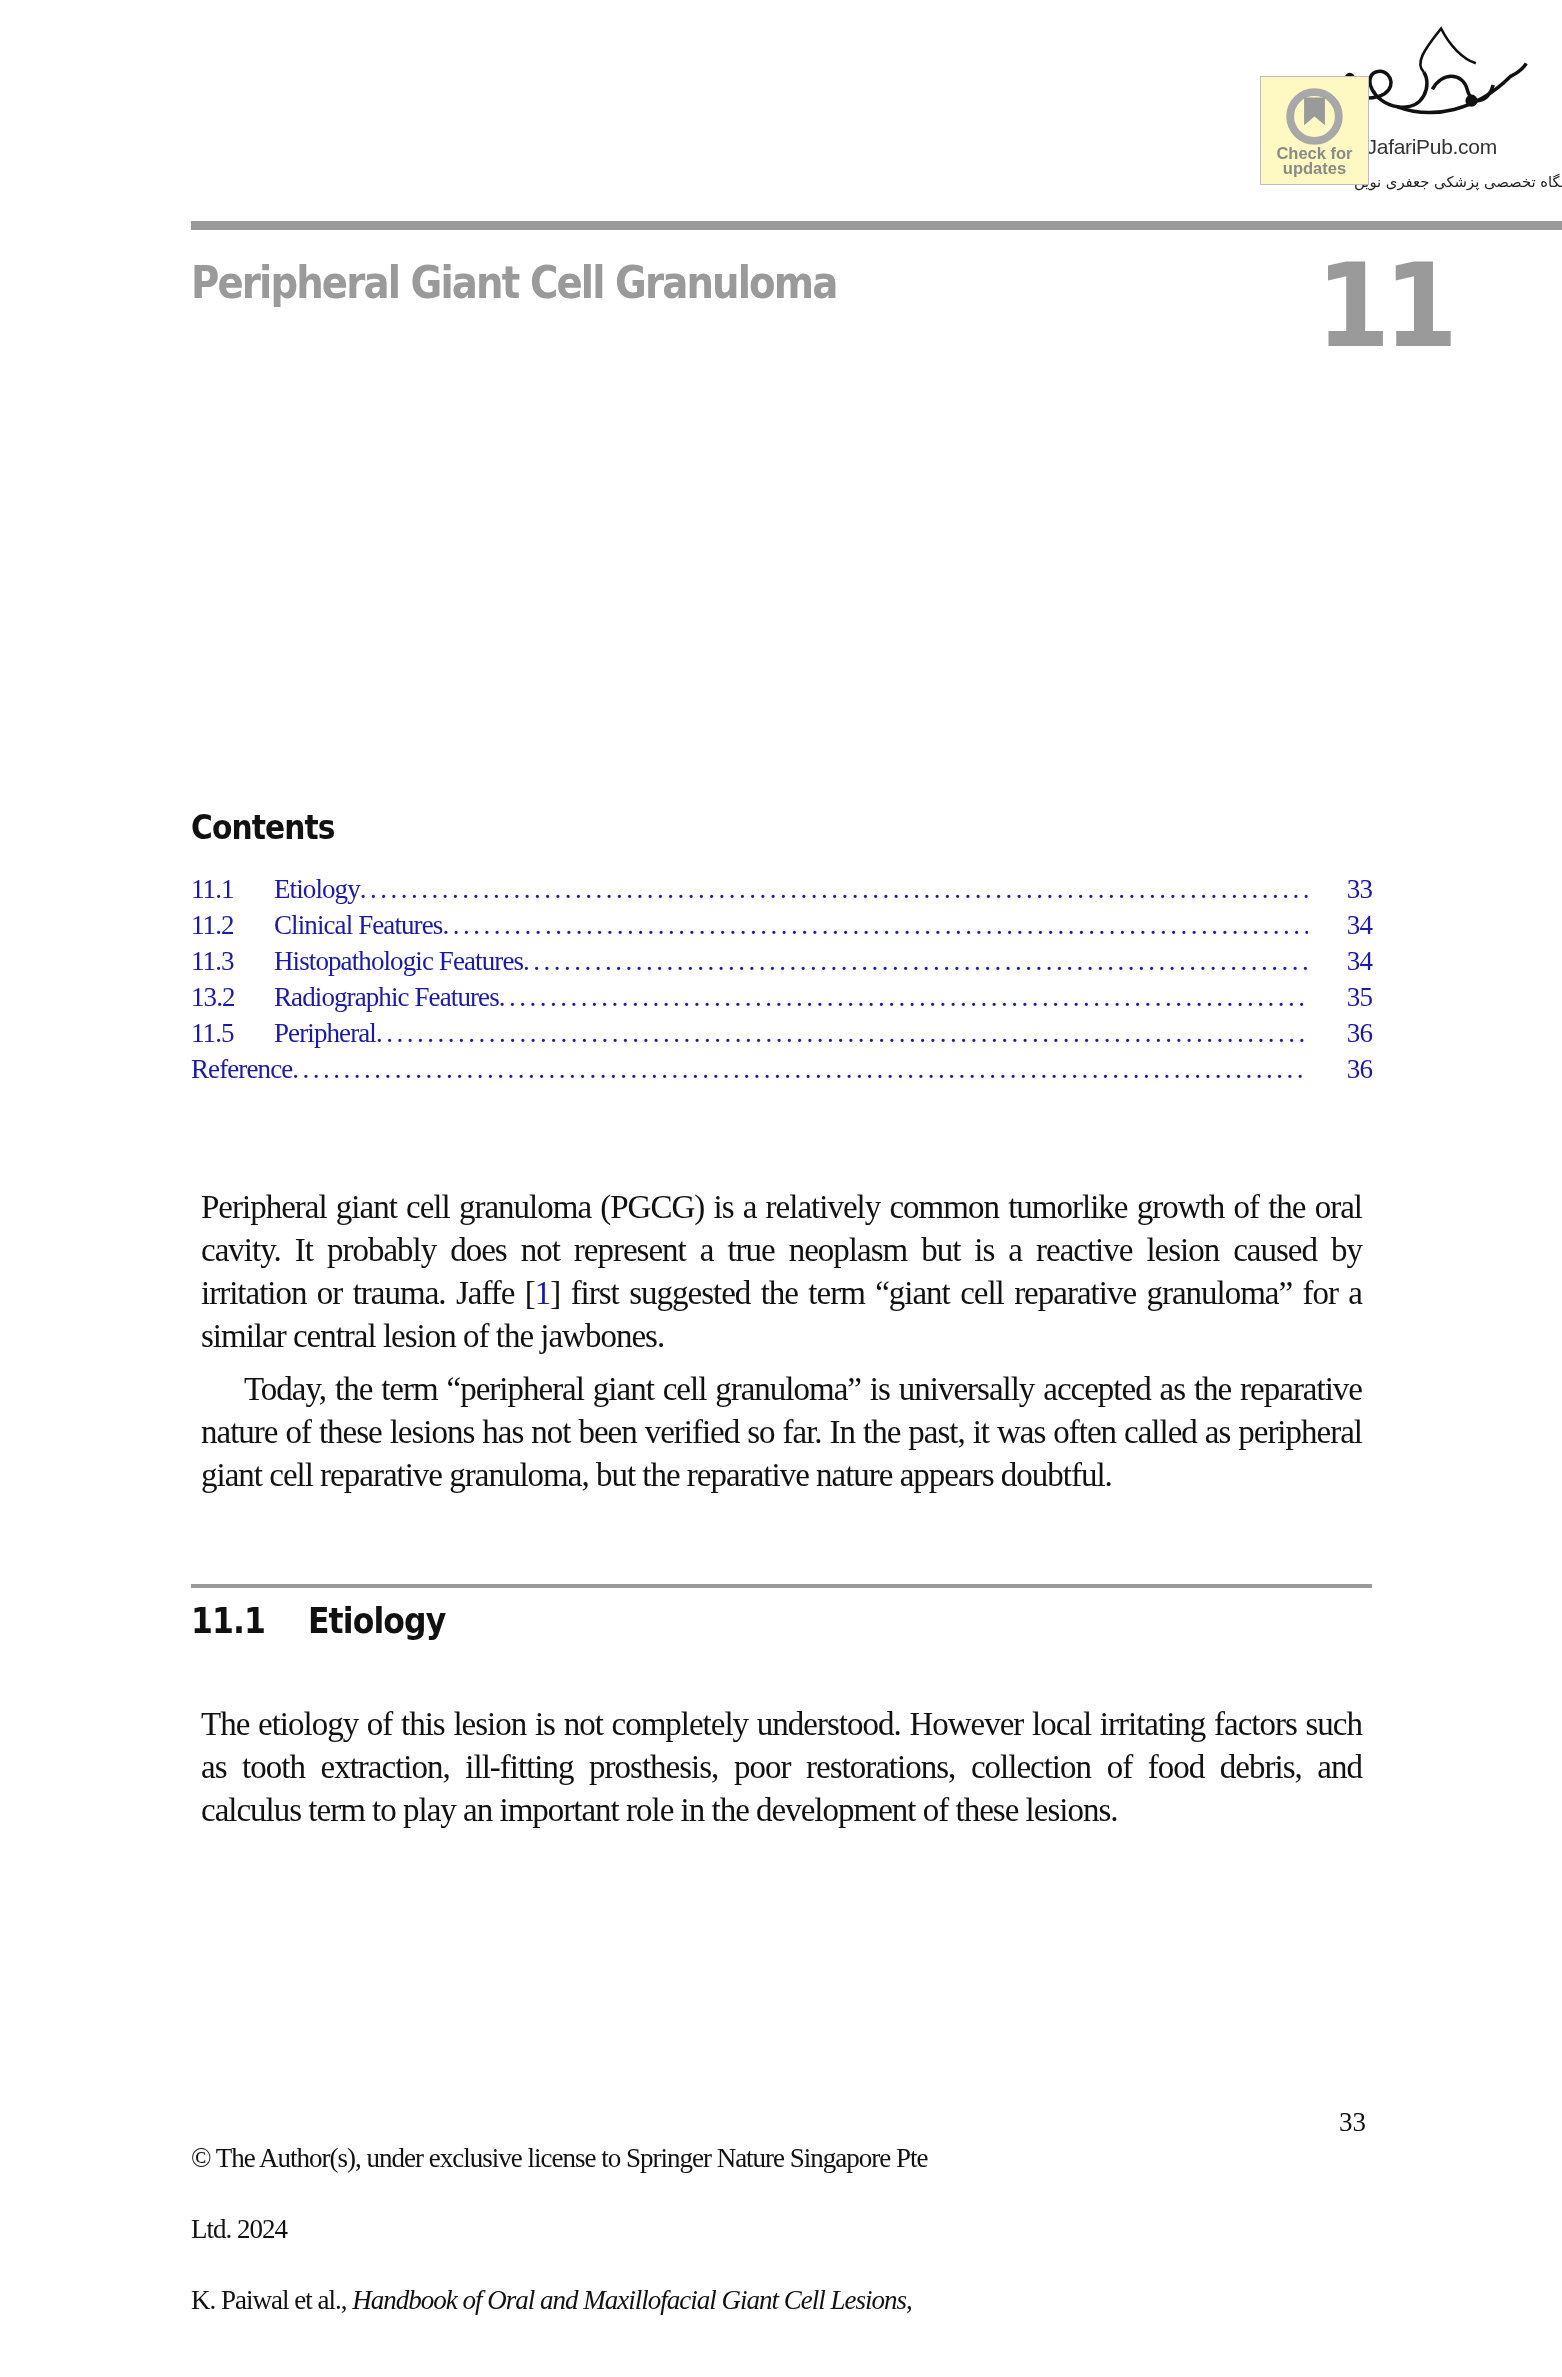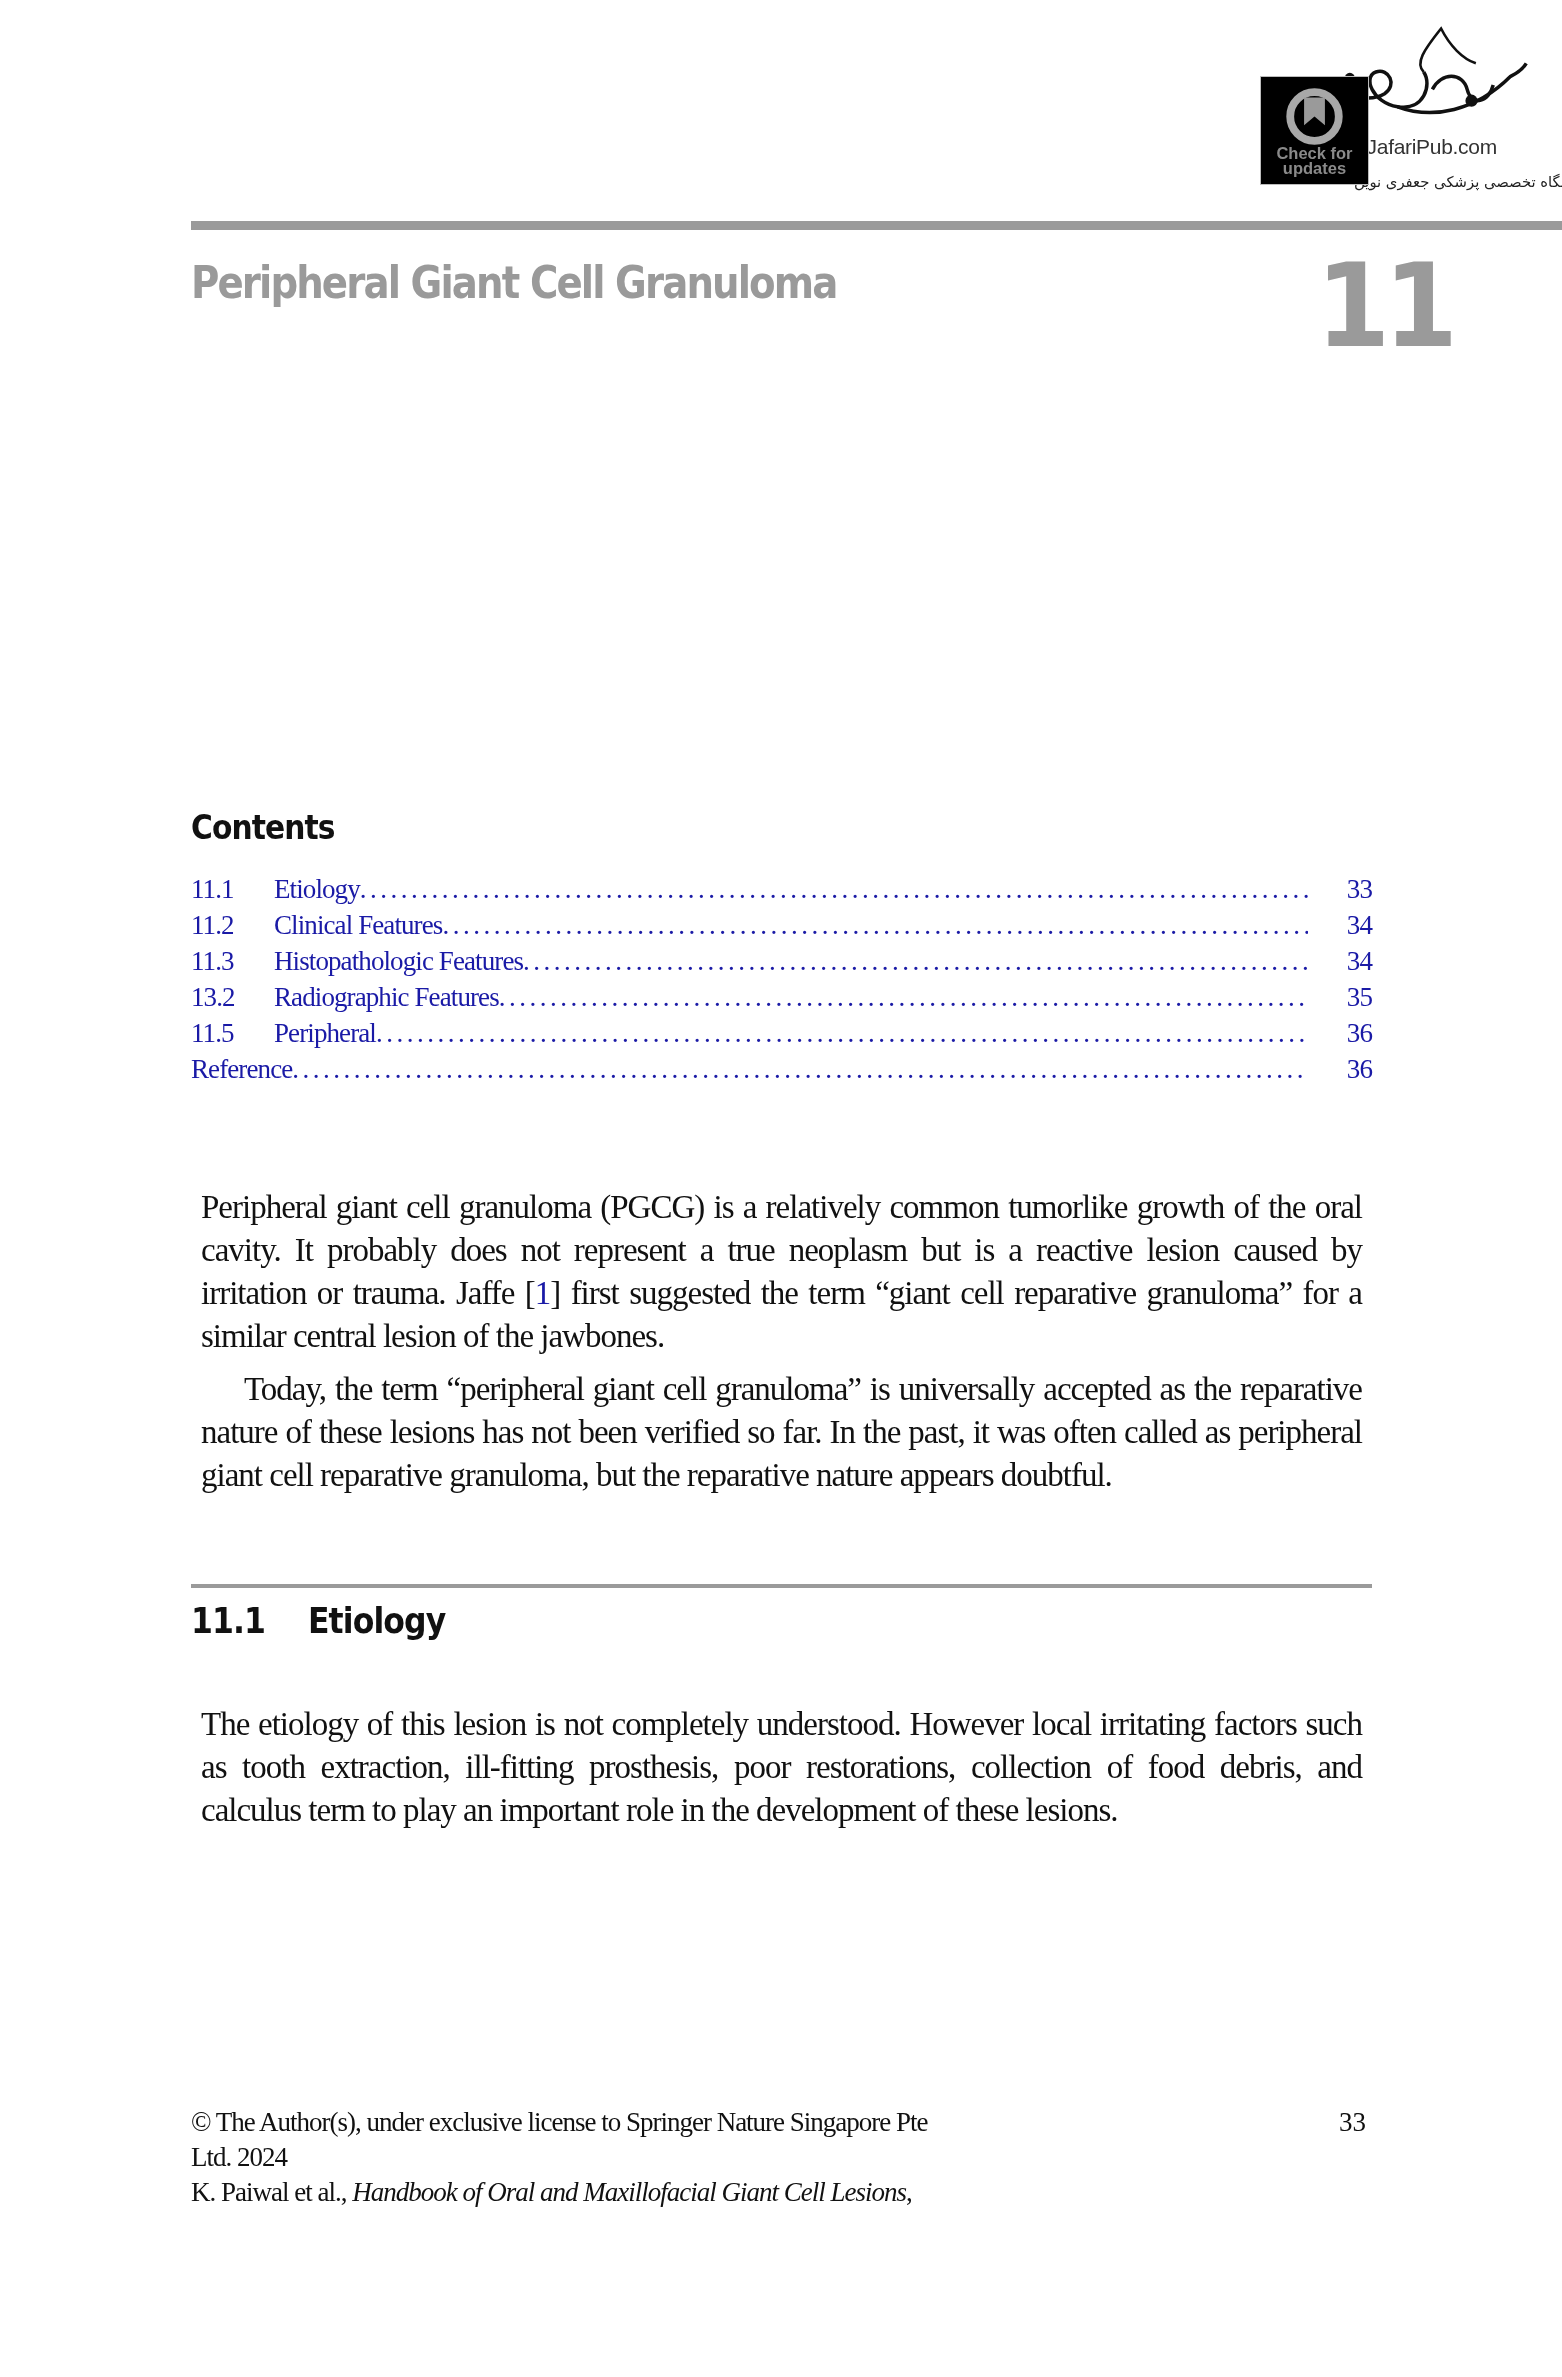--- a/index.html
+++ b/index.html
@@ -6,21 +6,21 @@
   body { width: 1563px; height: 2377px; position: relative; overflow: hidden; }
   .page { position: absolute; left: 0; top: 0; width: 1563px; height: 2377px; }
 
   
   .logo-wrap { position: absolute; left: 1302px; top: 24px; width: 260px; height: 156px; }
   .logo-glyph { position: absolute; left: 0; top: 0; width: 226px; height: 96px; }
   .logo-url { position: absolute; left: 15.6px; top: 111px; font-family: "Liberation Sans", sans-serif; font-size: 21px; color: #333; letter-spacing: -0.3px; }
   .logo-fa { position: absolute; left: 52px; top: 149px; font-family: "DejaVu Sans", sans-serif; font-size: 14.8px; color: #222; direction: rtl; white-space: nowrap; }
 
   
-  .cfu { position: absolute; left: 1260px; top: 76px; width: 109px; height: 109px; background: #000000; border: 0.9px solid #bdbdbd; box-sizing: border-box; }
+  .cfu { position: absolute; left: 1260px; top: 76px; width: 109px; height: 109px; background: #fef9c3; border: 0.9px solid #bdbdbd; box-sizing: border-box; }
   .cfu svg { position: absolute; left: 24px; top: 10.4px; }
   .cfu-text { position: absolute; left: 0; right: 0; top: 69px; text-align: center; font-family: "Liberation Sans", sans-serif; font-weight: bold; font-size: 16.5px; line-height: 14.8px; color: #8a8a8a; }
 
   
   .top-rule { position: absolute; left: 191px; top: 221px; width: 1372px; height: 8.7px; background: #9a9a9a; }
   .chapter-title { position: absolute; left: 191px; top: 256px; font-family: "DejaVu Sans", sans-serif; font-weight: bold; font-size: 45px; color: #9a9a9a; letter-spacing: -2.2px; transform: scaleX(0.86); transform-origin: left top; white-space: nowrap; }
   .chapter-number { position: absolute; left: 1316px; top: 241px; font-family: "DejaVu Sans", sans-serif; font-weight: bold; font-size: 116px; line-height: 130px; color: #9a9a9a; letter-spacing: -7px; transform: scaleX(0.92); transform-origin: left top; }
 
   
   .contents-heading { position: absolute; left: 191px; top: 808px; font-family: "DejaVu Sans", sans-serif; font-weight: bold; font-size: 33px; color: #111; letter-spacing: -1px; transform: scaleX(0.9); transform-origin: left top; }
@@ -39,21 +39,21 @@
 
   .intro { top: 1176px; }
 
   .section-rule { position: absolute; left: 191px; top: 1584px; width: 1181px; height: 4.3px; background: #9a9a9a; }
   .section-heading { position: absolute; left: 191px; top: 1601px; font-family: "DejaVu Sans", sans-serif; font-weight: bold; font-size: 35px; color: #111; letter-spacing: -1px; transform: scaleX(0.9); transform-origin: left top; white-space: nowrap; }
   .section-heading .sec-num { display: inline-block; width: 130px; }
   .etiology { top: 1693px; }
 
   
   .footer { position: absolute; left: 191px; top: 2105px; width: 1181px; font-family: "Liberation Serif", serif; font-size: 27px; line-height: 35px; color: #111; letter-spacing: -1px; }
-  .footer .line { white-space: nowrap; }
+  .footer .line { white-space: nowrap; margin-top: 36px; }
   .footer .doi { color: #1a1aa6; cursor: pointer; }
   .footer-page { position: absolute; left: 1339px; top: 2105px; font-family: "Liberation Serif", serif; font-size: 27px; line-height: 35px; color: #111; }
 </style>
 </head>
 <body>
 
 <div class="page">
 
   <div class="logo-wrap">
     <svg class="logo-glyph" viewBox="0 0 260 110" width="226" height="96">

